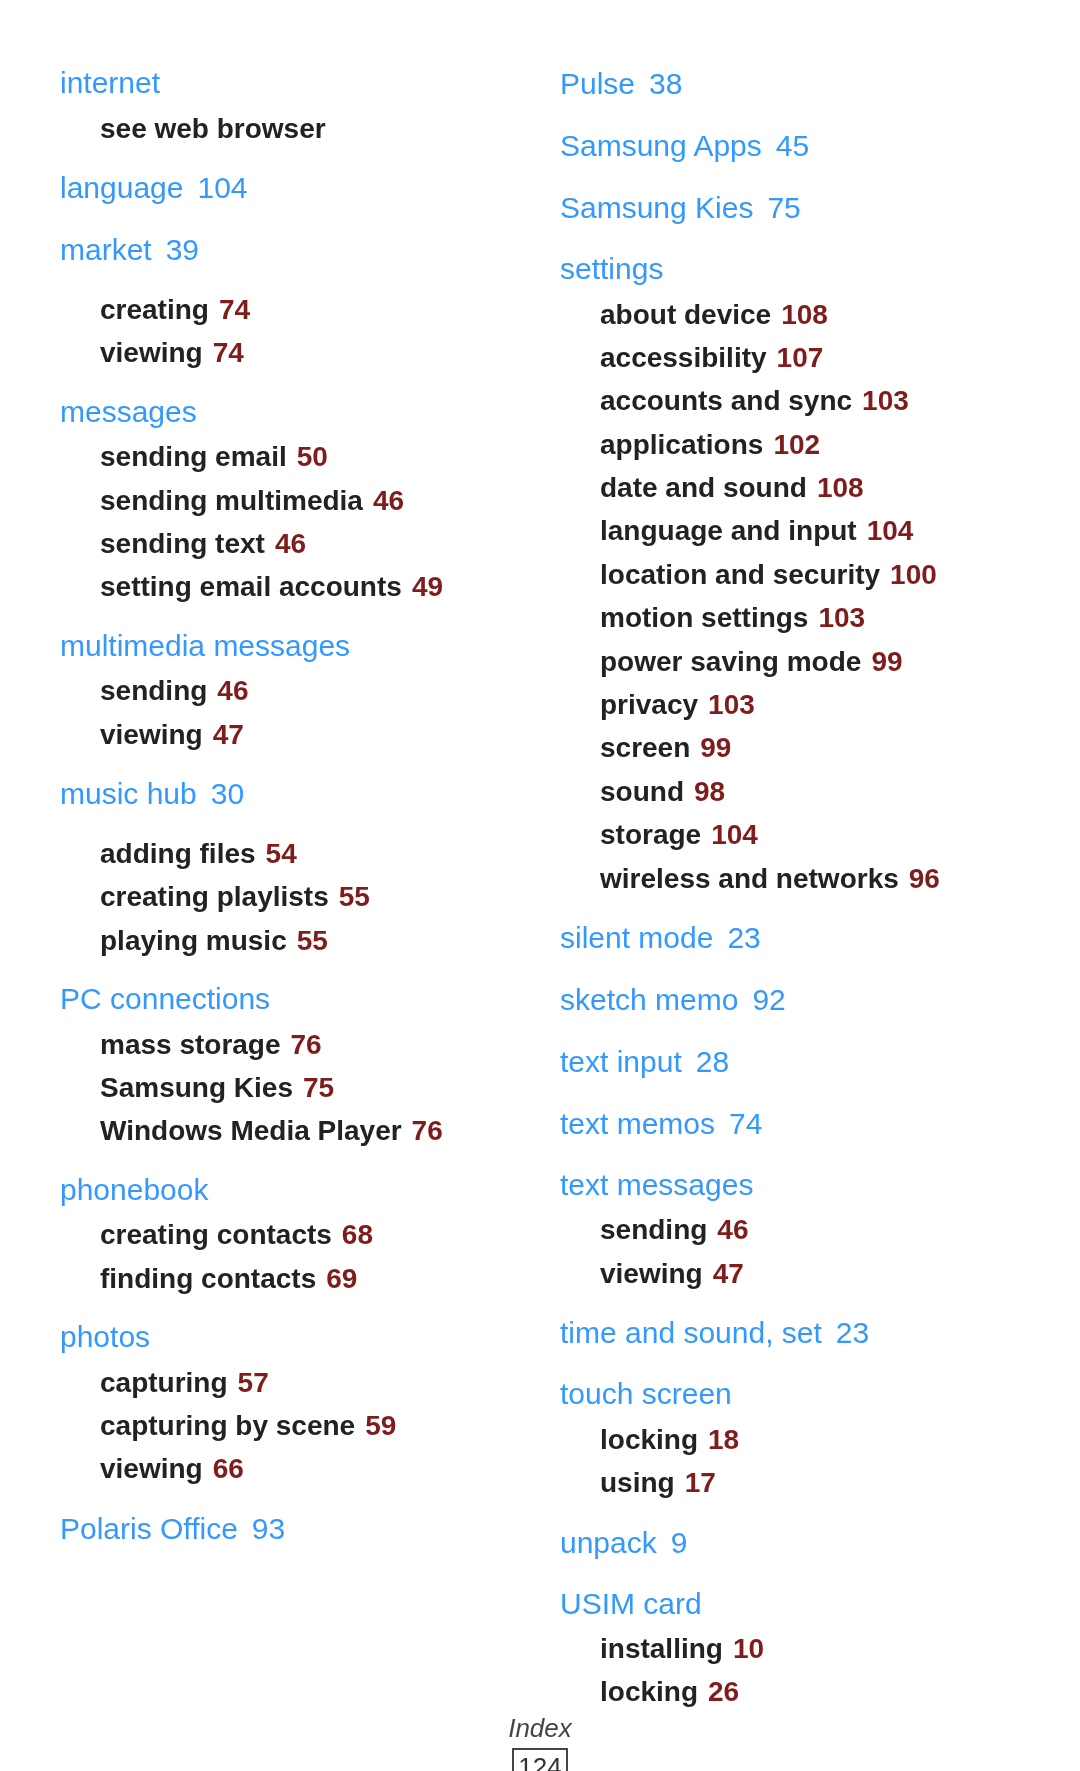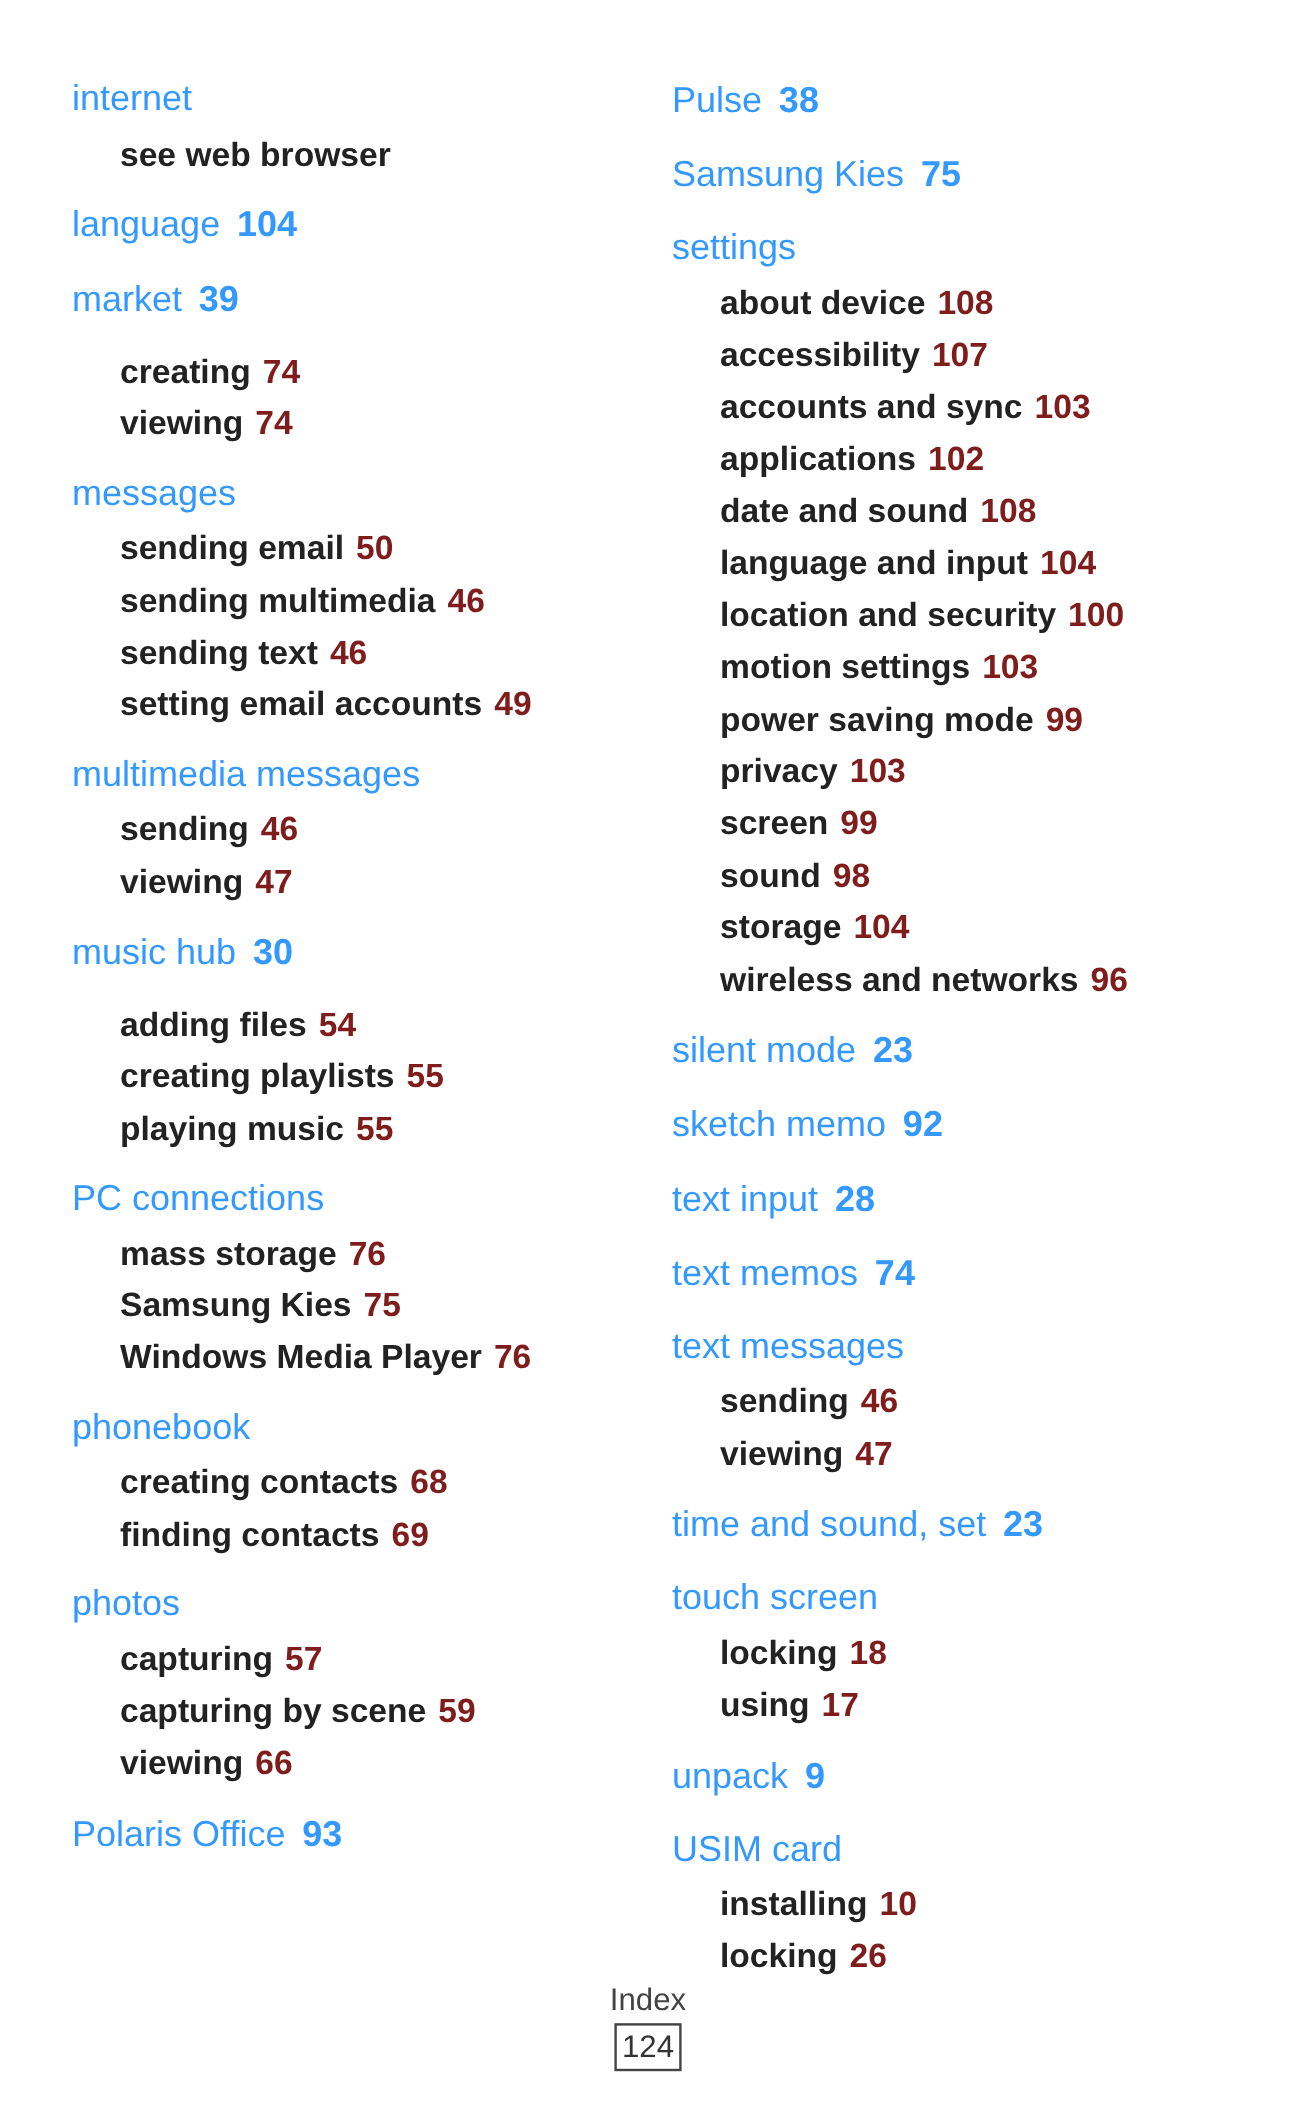--- a/index.html
+++ b/index.html
@@ -35,21 +35,20 @@
     .index-term {
       color: #3399ff;
       font-size: 30px;
       line-height: 1.55;
       display: inline;
     }
 
     .index-page {
       color: #3399ff;
       font-size: 30px;
-      font-weight: bold;
     }
 
     .sub-entry {
       color: #222222;
       font-size: 28px;
       line-height: 1.55;
       padding-left: 40px;
       display: flex;
       gap: 10px;
       font-weight: bold;
@@ -75,20 +74,21 @@
       bottom: 60px;
       left: 0;
       right: 0;
       display: flex;
       flex-direction: column;
       align-items: center;
       gap: 4px;
     }
 
     .footer-label {
+      font-style: italic;
       font-size: 26px;
       color: #444;
     }
 
     .footer-page {
       width: 56px;
       height: 40px;
       border: 2px solid #444;
       display: flex;
       align-items: center;
@@ -244,20 +244,26 @@
 
   <div class="column" id="right-col">
       <div class="entry-block">
         <div class="term-line">
           <span class="index-term">Pulse</span>
           <span class="index-page">38</span>
         </div>
       </div>
       <div class="entry-block">
         <div class="term-line">
+          <span class="index-term">Samsung Apps</span>
+          <span class="index-page">45</span>
+        </div>
+      </div>
+      <div class="entry-block">
+        <div class="term-line">
           <span class="index-term">Samsung Kies</span>
           <span class="index-page">75</span>
         </div>
       </div>
       <div class="entry-block">
         <div class="term-line">
           <span class="index-term">settings</span>
         </div>
         <div class="sub-entry">
           <span class="sub-text">about device</span>

